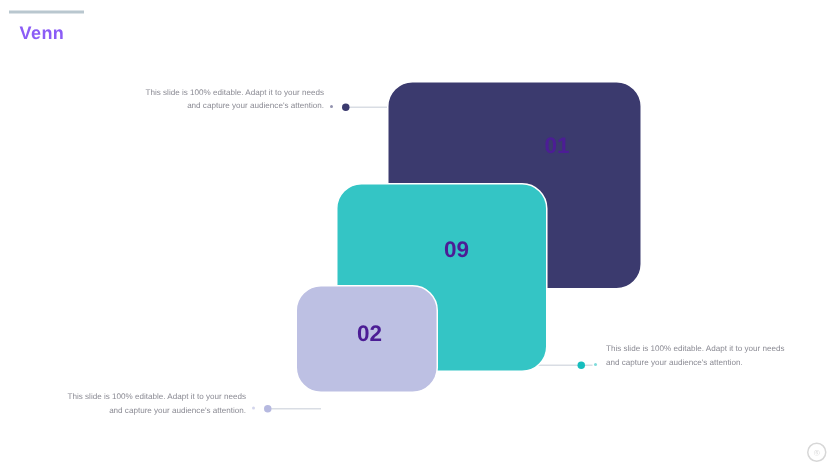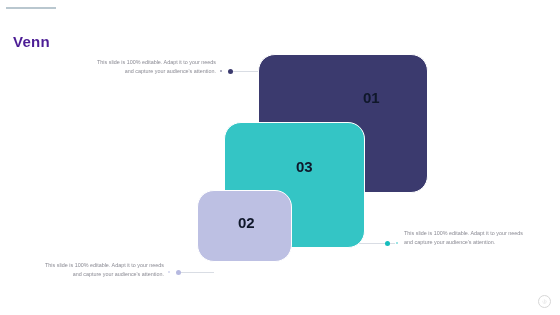--- a/index.html
+++ b/index.html
@@ -24,26 +24,25 @@
     left: 6px;
     top: 7px;
     width: 50px;
     height: 2px;
     background: #b9c7cf;
   }
   #page-title {
     position: absolute;
     left: 13px;
     top: 13px;
-    font-size: 15px;
+    font-size: 12px;
     font-weight: bold;
-    color: #4c1d95;
+    color: #8b5cf6;
     letter-spacing: 0.3px;
     line-height: 18px;
-    margin-top: 20px;
   }
 
   
   .venn-shape {
     position: absolute;
     border-radius: 17px;
     box-sizing: border-box;
   }
   #shape-01 {
     left: 258px;
@@ -91,21 +90,21 @@
     top: 190px;
     width: 95px;
     height: 72px;
     border-radius: 17px;
     background: rgba(255,255,255,0.10);
     z-index: 3;
   }
 
   .shape-number {
     position: absolute;
-    color: #0f172a;
+    color: #4c1d95;
     font-weight: bold;
     font-size: 15px;
     z-index: 4;
     line-height: 18px;
   }
   #number-01 { left: 363px; top: 89px; }
   #number-02 { left: 296px; top: 158px; }
   #number-03 { left: 238px; top: 214px; }
 
   
@@ -205,21 +204,21 @@
   <div class="connector-dot" id="dot-03"></div>
   <div class="connector-dot-sm" id="dot-03-sm"></div>
 
   <div class="venn-shape" id="shape-01"></div>
   <div class="venn-shape" id="shape-02"></div>
   <div class="overlap" id="overlap-02-01"></div>
   <div class="venn-shape" id="shape-03"></div>
   <div class="overlap" id="overlap-03-02"></div>
 
   <div class="shape-number" id="number-01">01</div>
-  <div class="shape-number" id="number-02">03</div>
+  <div class="shape-number" id="number-02">09</div>
   <div class="shape-number" id="number-03">02</div>
 
   <div class="desc-text" id="desc-01">This slide is 100% editable. Adapt it to your needs and capture your audience's attention.</div>
   <div class="desc-text" id="desc-02">This slide is 100% editable. Adapt it to your needs and capture your audience's attention.</div>
   <div class="desc-text" id="desc-03">This slide is 100% editable. Adapt it to your needs and capture your audience's attention.</div>
 
   <div id="watermark">ⓢ</div>
 
 </div>
 

